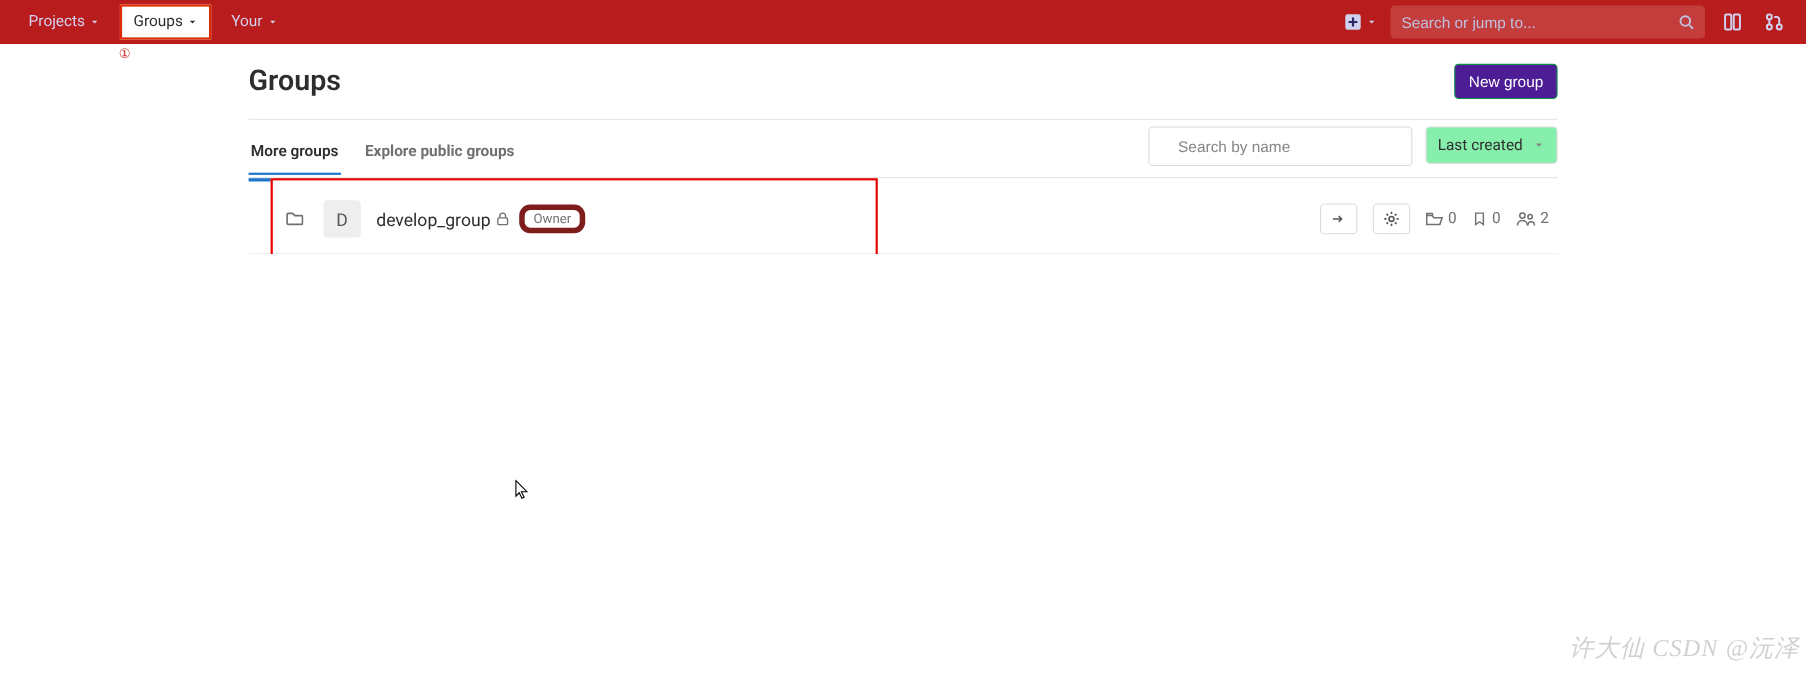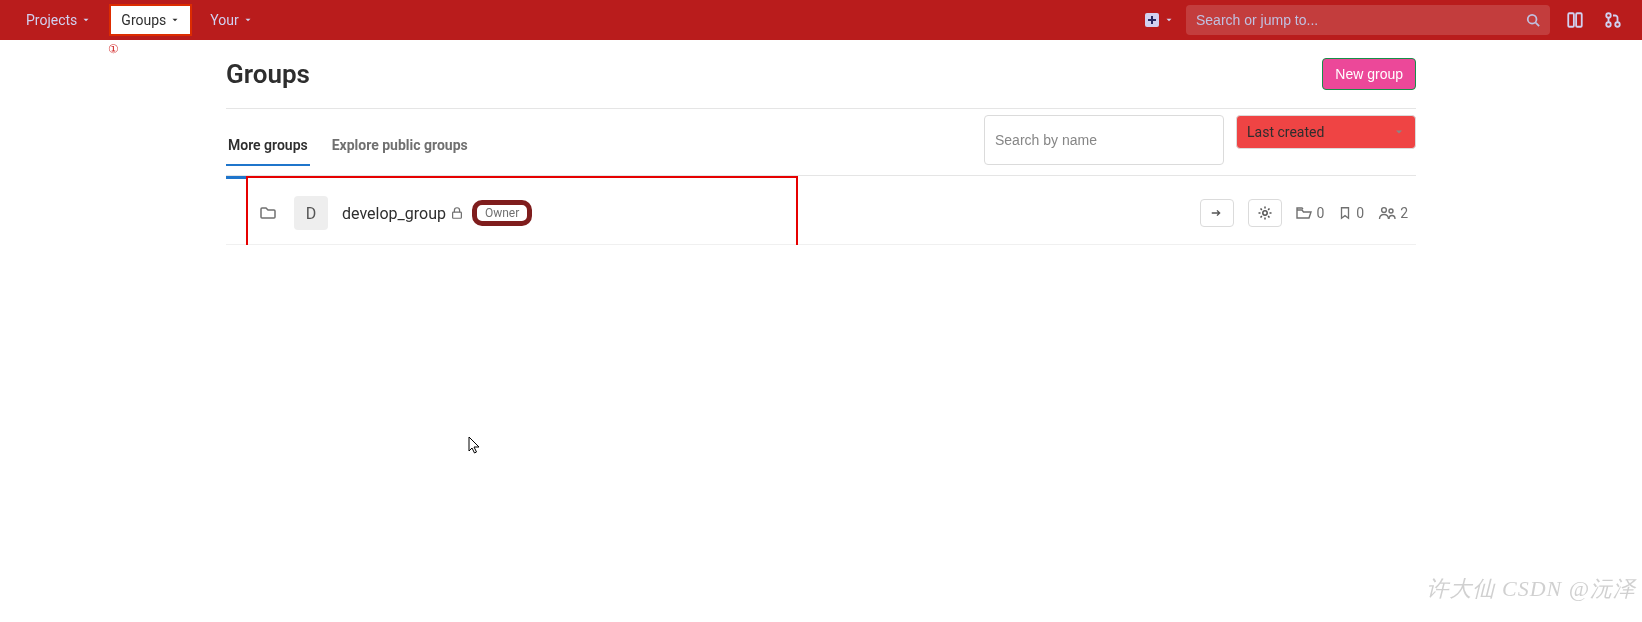--- a/index.html
+++ b/index.html
@@ -3,40 +3,40 @@
 <meta charset="utf-8">
 <style>
   * { margin: 0; padding: 0; box-sizing: border-box; }
   body { font-family: -apple-system, BlinkMacSystemFont, "Segoe UI", Roboto, sans-serif; font-size: 14px; color: #2e2e2e; background: #fff; width: 1642px; }
   .navbar { background: #b91c1c; height: 40px; display: flex; align-items: center; padding: 0 16px; color: #fff; }
   .nav-left { display: flex; gap: 8px; }
   .nav-item { display: flex; align-items: center; gap: 4px; padding: 6px 10px; cursor: pointer; color: #d1d1f0; font-size: 14px; }
   .nav-item.highlighted { border: 2px solid #dd2c00; background: #fff; color: #2e2e2e; margin: -2px 0; }
   .nav-right { margin-left: auto; display: flex; align-items: center; gap: 12px; }
   .plus-btn { display: flex; align-items: center; gap: 4px; color: #d1d1f0; cursor: pointer; }
-  .search-box { background: rgba(255,255,255,0.15); border-radius: 4px; height: 30px; width: 364px; display: flex; align-items: center; padding: 0 10px; color: #c0c0e0; }
+  .search-box { background: rgba(255,255,255,0.15); border-radius: 4px; height: 30px; width: 286px; display: flex; align-items: center; padding: 0 10px; color: #c0c0e0; }
   .search-box input { background: transparent; border: none; outline: none; color: #fff; flex: 1; font-size: 14px; }
   .search-box input::placeholder { color: #c0c0e0; }
   .icon-btn { color: #d1d1f0; cursor: pointer; padding: 4px; }
   .annot { color: #d32f2f; font-size: 12px; text-align: center; }
   .annot-1 { position: absolute; top: 42px; left: 108px; }
   .main { width: 1190px; margin: 0 auto; padding-top: 18px; position: relative; }
   .page-header { display: flex; align-items: center; justify-content: space-between; margin-bottom: 18px; }
   .page-title { font-size: 26px; font-weight: 600; color: #2e2e2e; }
-  .btn-green { background: #ec4899; color: #fff; border: 1px solid #168f48; border-radius: 4px; padding: 7px 12px; font-size: 14px; font-weight: 500; cursor: pointer; }
+  .btn-green { background: #4c1d95; color: #fff; border: 1px solid #168f48; border-radius: 4px; padding: 7px 12px; font-size: 14px; font-weight: 500; cursor: pointer; }
   .divider { border-top: 1px solid #e5e5e5; }
   .tabs-row { display: flex; align-items: center; justify-content: space-between; border-bottom: 1px solid #e5e5e5; padding-top: 6px; }
   .tabs { display: flex; gap: 20px; }
   .tab { padding: 12px 2px; color: #707070; cursor: pointer; position: relative; font-weight: bold; }
   .tab.active { color: #2e2e2e; font-weight: 600; }
   .tab.active::after { content: ""; position: absolute; left: 0; right: 0; bottom: -1px; height: 2px; background: #1f75cb; }
   .controls { display: flex; gap: 12px; padding-bottom: 10px; }
-  .text-input { border: 1px solid #dbdbdb; border-radius: 4px; height: 50px; width: 240px; padding: 0 10px; font-size: 14px; color: #555; }
+  .text-input { border: 1px solid #dbdbdb; border-radius: 4px; height: 36px; width: 240px; padding: 0 26px; font-size: 14px; color: #555; }
   .text-input::placeholder { color: #868686; }
-  .sort-select { border: 1px solid #dbdbdb; border-radius: 4px; height: 34px; width: 180px; padding: 0 10px; font-size: 14px; color: #2e2e2e; display: flex; align-items: center; justify-content: space-between; cursor: pointer; background: #ef4444; }
+  .sort-select { border: 1px solid #dbdbdb; border-radius: 4px; height: 34px; width: 120px; padding: 0 10px; font-size: 14px; color: #2e2e2e; display: flex; align-items: center; justify-content: space-between; cursor: pointer; background: #86efac; }
   .group-row-wrapper { position: relative; padding-top: 6px; }
   .group-row { display: flex; align-items: center; padding: 14px 8px 14px 34px; border-bottom: 1px solid #f0f0f0; }
   .red-box { position: absolute; top: 0px; left: 20px; width: 552px; height: 72px; border: 2px solid #e60000; pointer-events: none; }
   .blue-line { position: absolute; top: 0px; left: 0px; width: 20px; height: 3px; background: #1f75cb; }
   .folder-icon { color: #707070; margin-right: 18px; }
   .avatar { width: 34px; height: 34px; background: #eeeeee; color: #555; display: flex; align-items: center; justify-content: center; border-radius: 4px; font-size: 16px; margin-right: 14px; }
   .group-name { font-size: 16px; color: #2e2e2e; margin-right: 4px; }
   .lock-icon { color: #707070; margin-right: 8px; }
   .role-badge { border: 5px solid #7f1d1d; border-radius: 10px; padding: 1px 8px; font-size: 12px; color: #707070; }
   .row-actions { margin-left: auto; display: flex; align-items: center; gap: 14px; }

